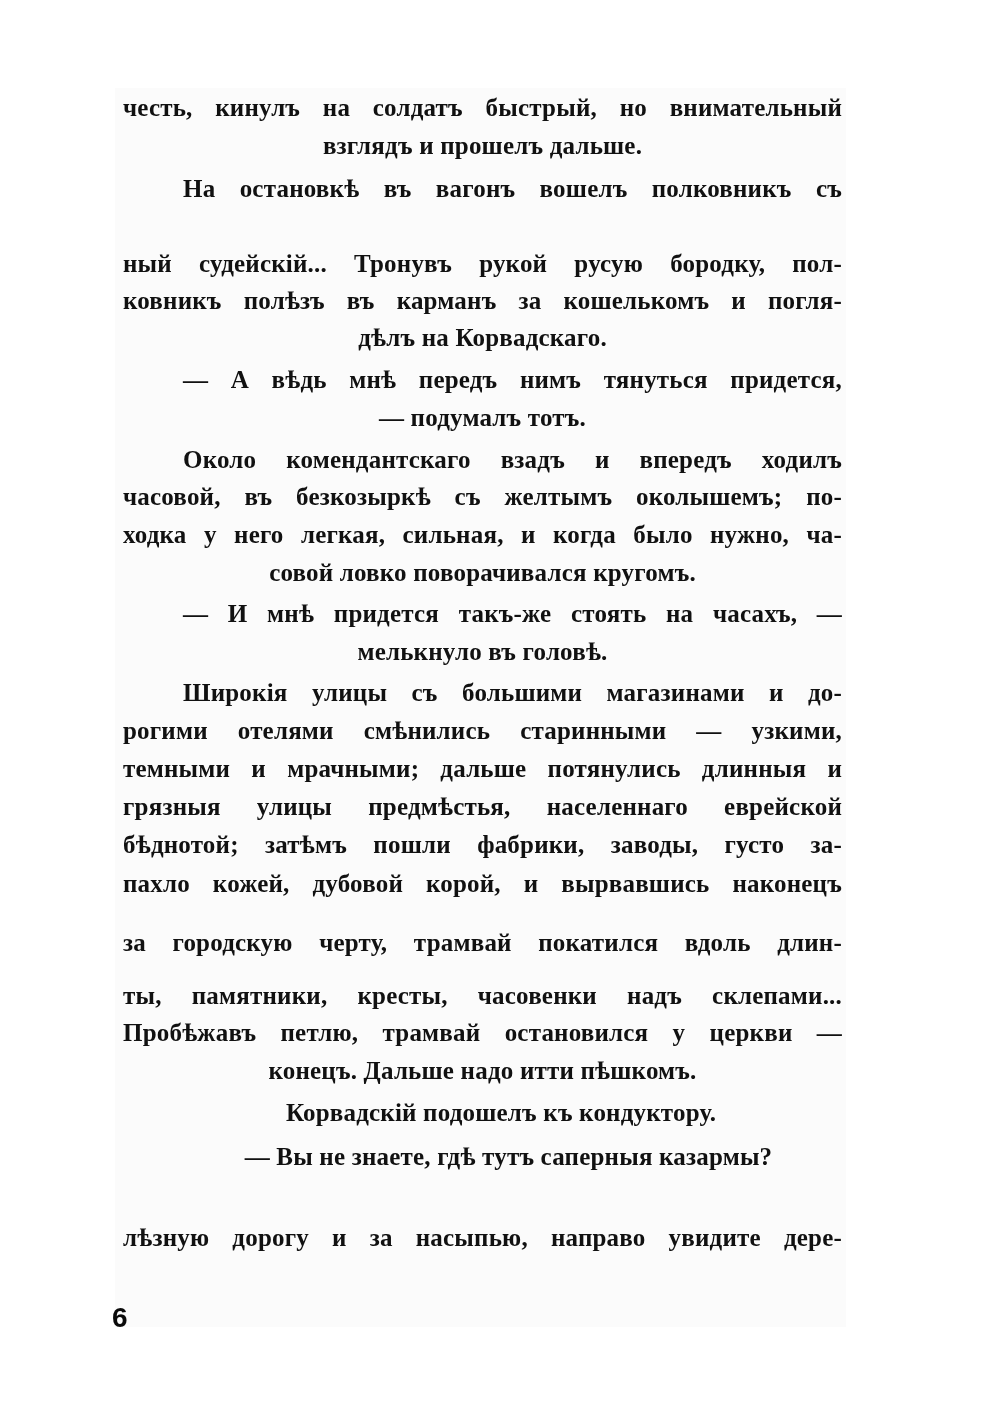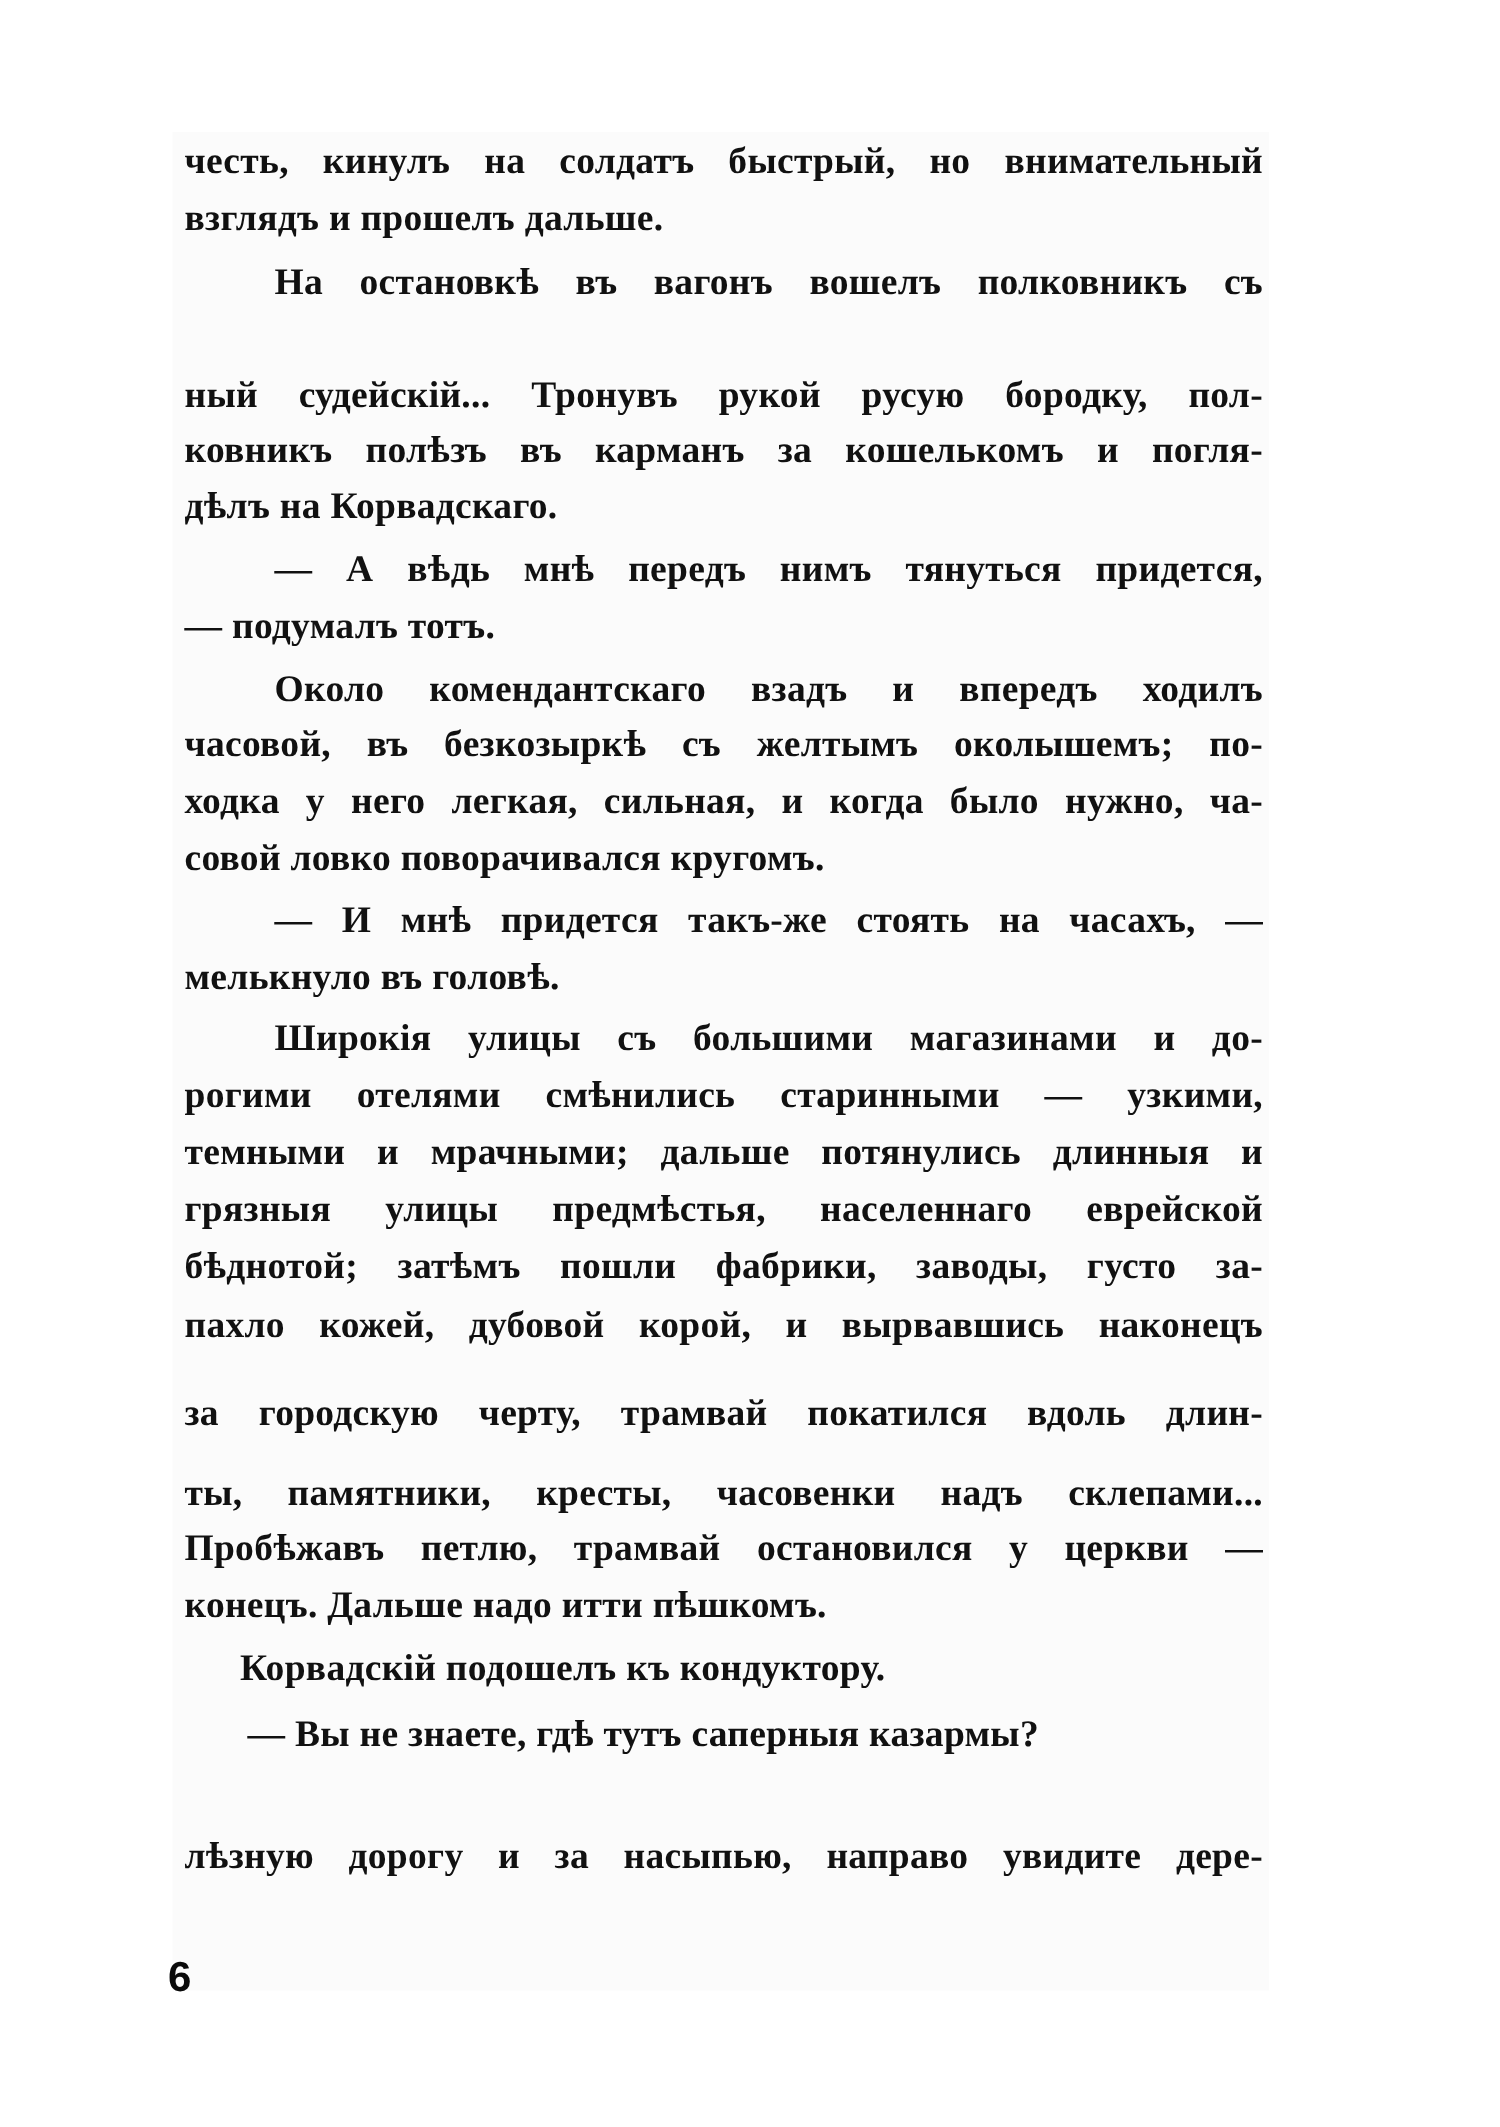--- a/index.html
+++ b/index.html
@@ -12,20 +12,21 @@
     position: absolute; left: 0; top: 0; width: 1000px; height: 1418px;
     font-family: "Liberation Serif", "DejaVu Serif", serif;
     color: #111111;
     padding-left: 21px;
   }
   .line {
     position: absolute; left: 123px; width: 719px; height: 38px;
     font-size: 25px; line-height: 38px; font-weight: bold;
     white-space: nowrap; letter-spacing: 0.2px;
     transform-origin: left center;
+    text-align: center;
   }
   .line.just { text-align: justify; text-align-last: justify; }
   .line.indent { left: 183px; width: 659px; }
   .page-num {
     position: absolute; left: 112px; top: 1300px;
     font-family: "Liberation Sans", "DejaVu Sans", sans-serif;
     font-weight: bold; font-size: 28px; line-height: 36px; color: #0a0a0a;
   }
 </style>
 </head>
@@ -52,17 +53,17 @@
   <div class="line just" style="top:712px">рогими отелями  смѣнились  старинными — узкими,</div>
   <div class="line just" style="top:750px">темными и мрачными; дальше  потянулись длинныя и</div>
   <div class="line just" style="top:788px">грязныя улицы предмѣстья,  населеннаго  еврейской</div>
   <div class="line just" style="top:826px">бѣднотой; затѣмъ пошли фабрики, заводы, густо за-</div>
   <div class="line just" style="top:865px">пахло кожей, дубовой корой, и вырвавшись наконецъ</div>
   <div class="line just" style="top:924px">за городскую черту, трамвай покатился вдоль длин-</div>
   <div class="line just" style="top:977px">ты, памятники, кресты,  часовенки  надъ  склепами...</div>
   <div class="line just" style="top:1014px">Пробѣжавъ петлю, трамвай  остановился у церкви —</div>
   <div class="line" style="top:1052px">конецъ.  Дальше надо итти пѣшкомъ.</div>
   <div class="line indent" style="top:1094px; left:160px; width:682px">Корвадскій подошелъ къ кондуктору.</div>
-  <div class="line indent" style="top:1138px; left:165px; width:667px">— Вы не знаете, гдѣ тутъ саперныя казармы?</div>
+  <div class="line indent" style="top:1138px; left:175px; width:667px">— Вы не знаете, гдѣ тутъ саперныя казармы?</div>
   <div class="line just" style="top:1219px">лѣзную дорогу и за насыпью, направо увидите дере-</div>
 
   <div class="page-num">6</div>
 </div>
 
 </body></html>

